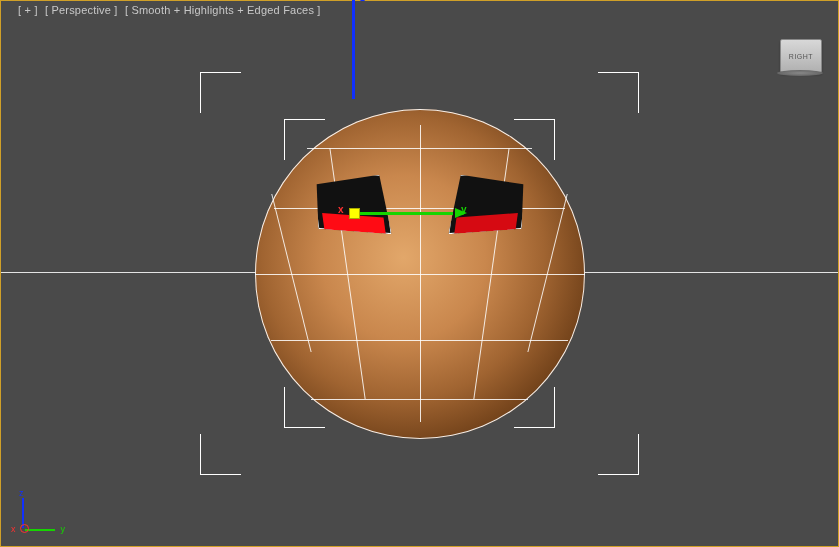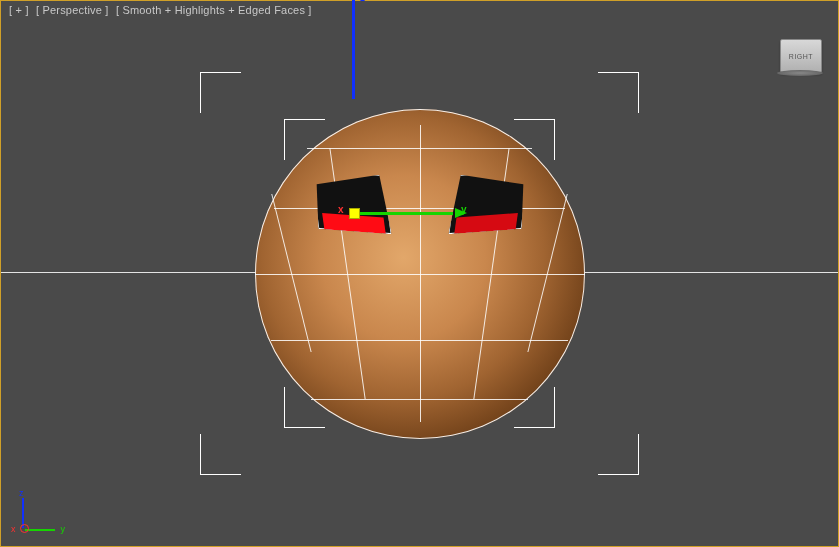--- a/index.html
+++ b/index.html
@@ -17,21 +17,21 @@
   .viewport {
     position: relative;
     width: 837px;
     height: 545px;
     border: 1px solid #d0a028;
     background: #4a4a4a;
   }
   .label-bar {
     position: absolute;
     top: 2px;
-    left: 6px;
+    left: 15px;
     font-size: 11px;
     letter-spacing: 0.2px;
   }
   .label-chunk {
     display: inline-block;
     padding: 1px 2px;
     cursor: pointer;
   }
   
   .frame-bracket {

